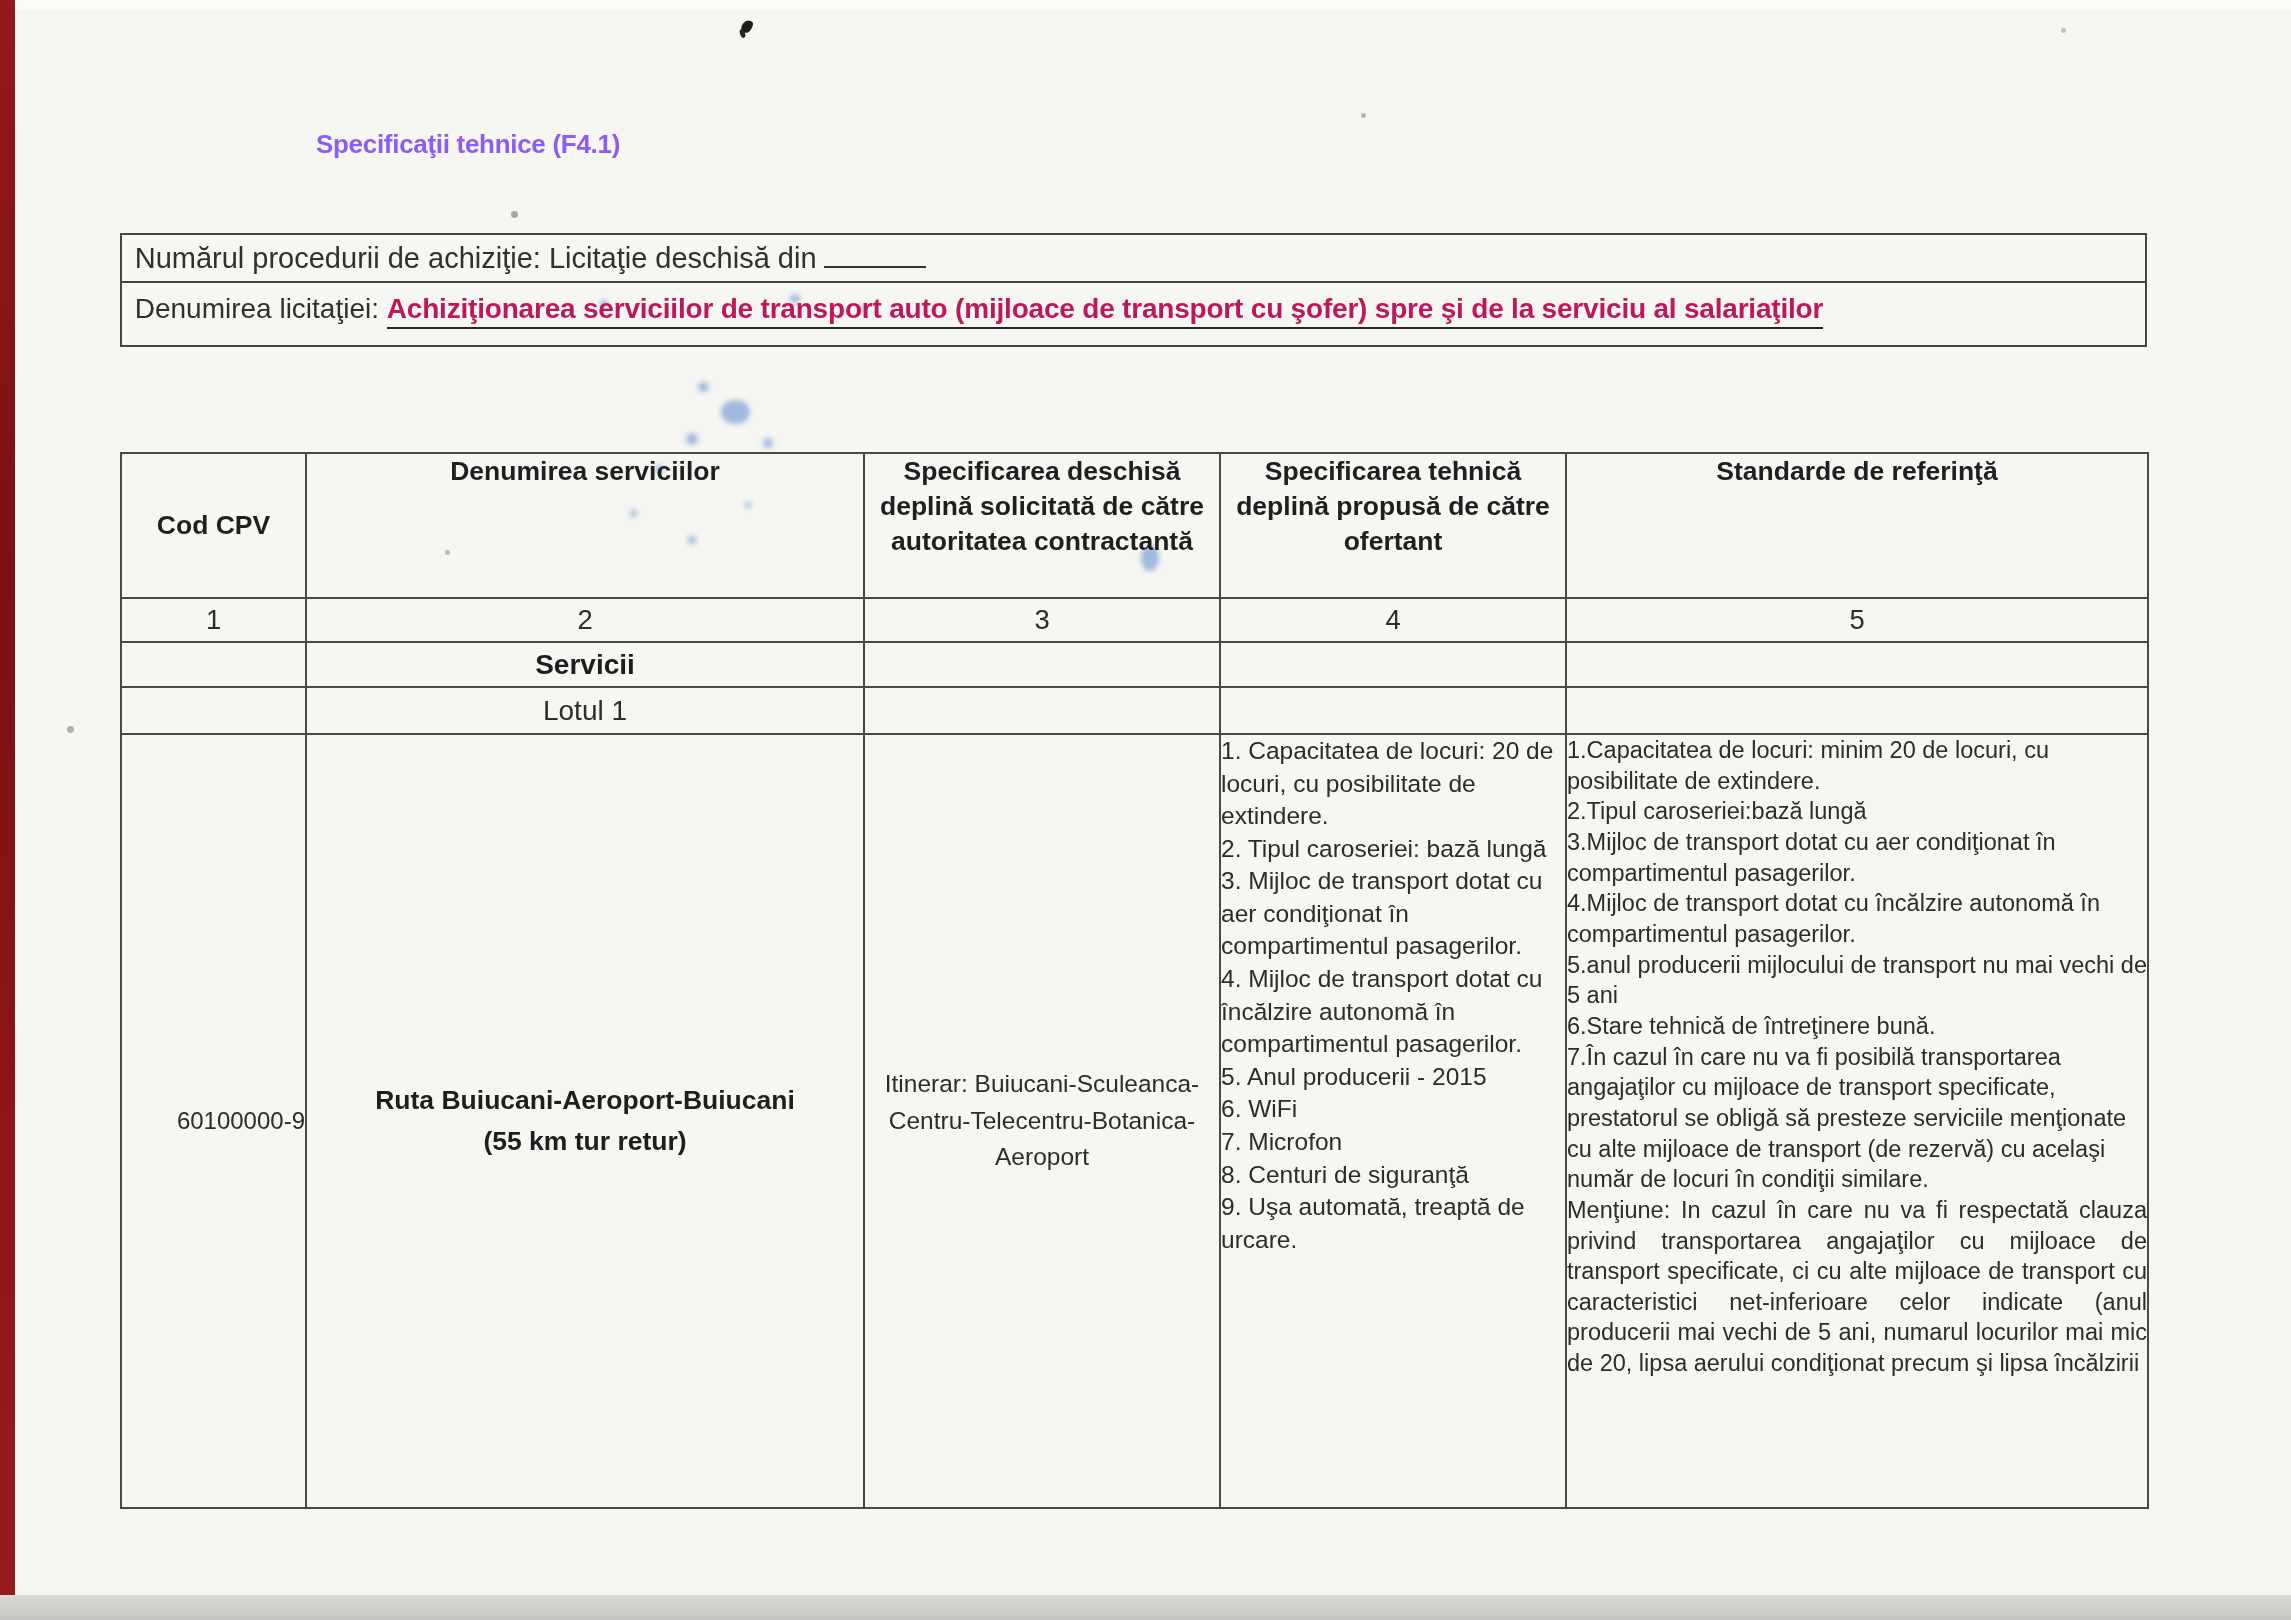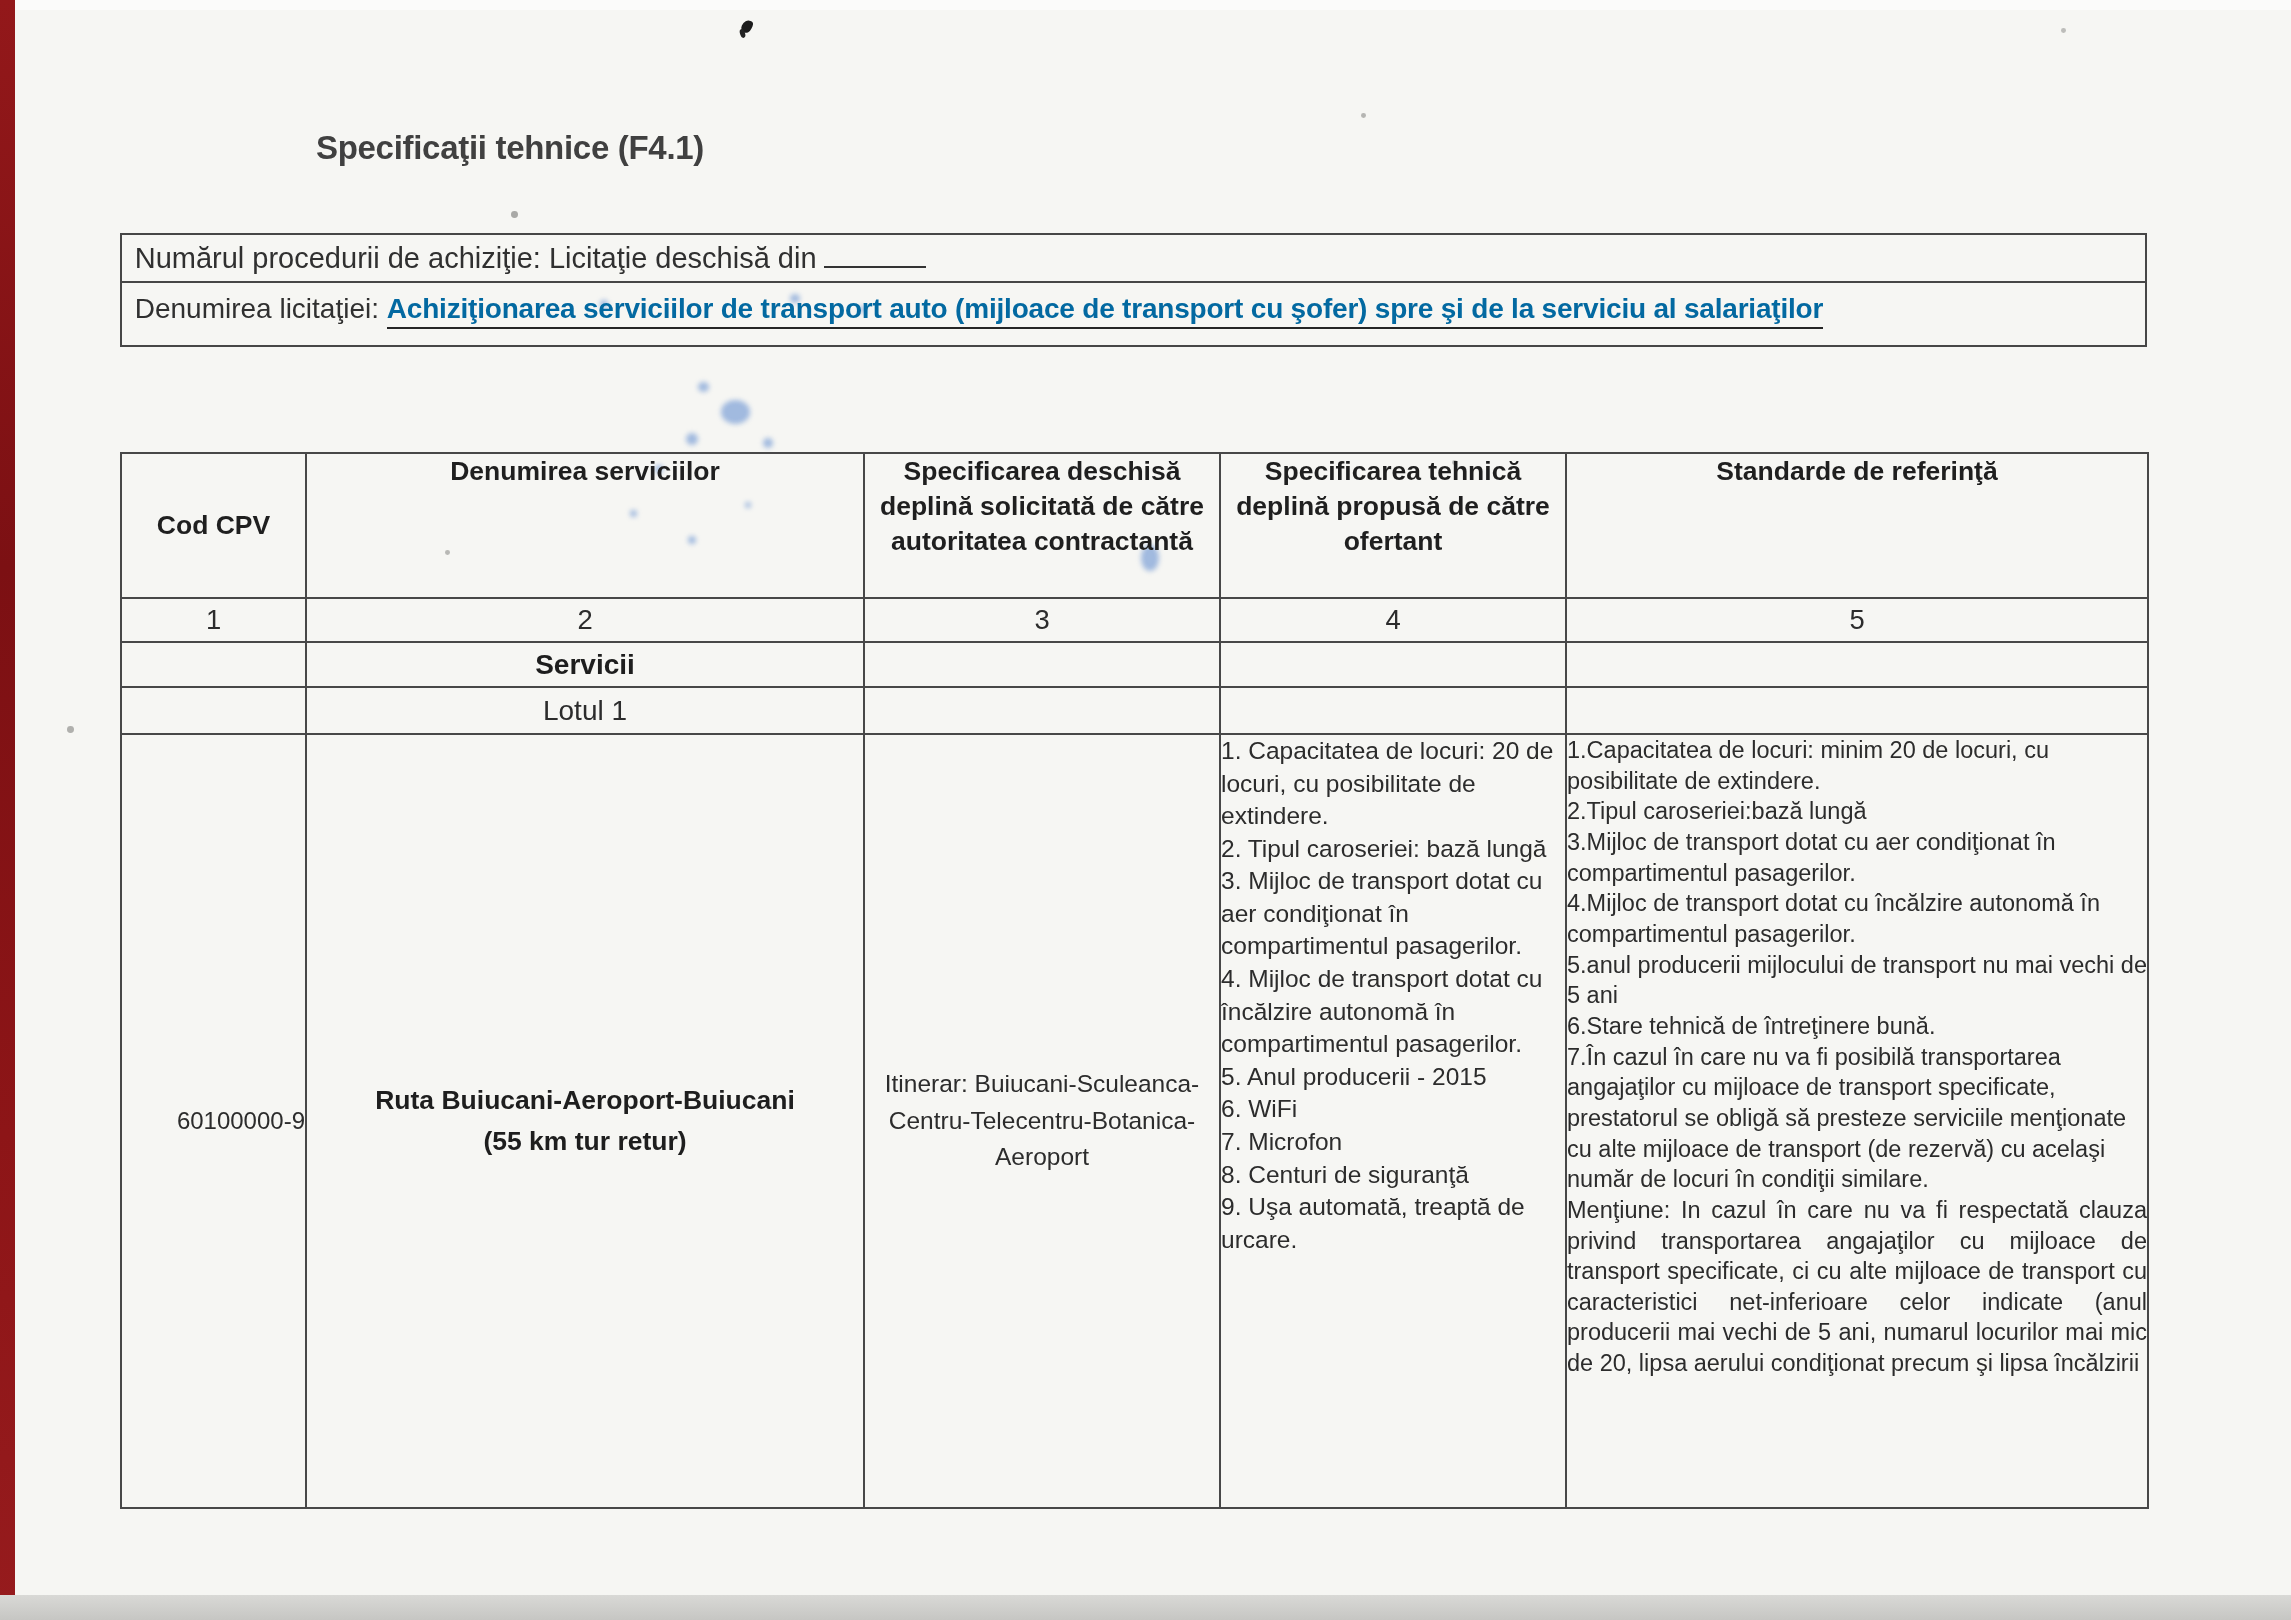--- a/index.html
+++ b/index.html
@@ -18,21 +18,21 @@
   .red-strip{
     position:absolute;left:0;top:0;width:14.7px;height:100%;
     background:linear-gradient(180deg,#93181a 0%,#7c1013 35%,#8d1517 70%,#961b1d 100%);
   }
   .bottom-band{
     position:absolute;left:0;bottom:0;width:100%;height:25.5px;
     background:linear-gradient(180deg,#d9d9d6 0%,#c6c6c3 100%);
   }
   .title{
     position:absolute;left:316px;top:129px;
-    font-size:33px;font-weight:bold;color:#404040;letter-spacing:-0.3px;
+    font-size:26px;font-weight:bold;color:#8b5cf6;letter-spacing:-0.3px;
   }
   
   .squiggle{position:absolute;left:740px;top:19.6px;width:13.7px;height:19.6px;}
   .squiggle .b1{position:absolute;left:2px;top:0;width:9.8px;height:12.7px;background:#1c1c1c;border-radius:65% 35% 55% 45%;transform:rotate(24deg);}
   .squiggle .b2{position:absolute;left:0;top:9.8px;width:4.9px;height:8.8px;background:#242424;border-radius:50%;transform:rotate(-18deg);}
   
   .speckles{position:absolute;left:0;top:0;width:2.9px;height:2.9px;border-radius:50%;background:transparent;
     box-shadow:513px 213px 0 2px #a9a9a6, 1362px 114px 0 1px #b5b5b2, 2062px 29px 0 1px #bdbdba,
                446px 551px 0 1px #b8b8b5, 1453px 461px 0 1px #c2c2bf, 69px 728px 0 2px #b0b0ad;}
   
@@ -54,21 +54,21 @@
     position:absolute;left:120px;top:233px;width:2027px;height:114px;
     border:2.9px solid #464646;box-sizing:border-box;
   }
   .proc-row1{
     box-sizing:border-box;height:48px;border-bottom:2.9px solid #464646;
     font-size:29px;padding:6.9px 12.7px 0;white-space:nowrap;color:#303030;
   }
   .blank-line{display:inline-block;width:102px;height:23.5px;border-bottom:2.9px solid #333;margin-left:7.8px;vertical-align:baseline;}
   .proc-row2{font-size:28px;padding:9.8px 12.7px 0;white-space:nowrap;color:#303030;}
   .tender-value{
-    font-weight:bold;color:#0369a1;letter-spacing:-0.2px;
+    font-weight:bold;color:#be185d;letter-spacing:-0.2px;
     border-bottom:2.9px solid #252525;padding-bottom:2.9px;margin-left:7.8px;
   }
 
   table.spec{
     position:absolute;left:120px;top:452px;width:2027px;
     border-collapse:collapse;table-layout:fixed;color:#2c2c2c;
   }
   table.spec td,table.spec th{border:2.9px solid #484848;padding:0;overflow:hidden;margin-top:46px;}
   th.hdr{font-size:26.5px;font-weight:bold;text-align:center;vertical-align:top;padding-top:8.8px;line-height:1.32;color:#1f1f1f;}
   th.hdr-mid{vertical-align:middle;padding-top:0;text-align:center;}

